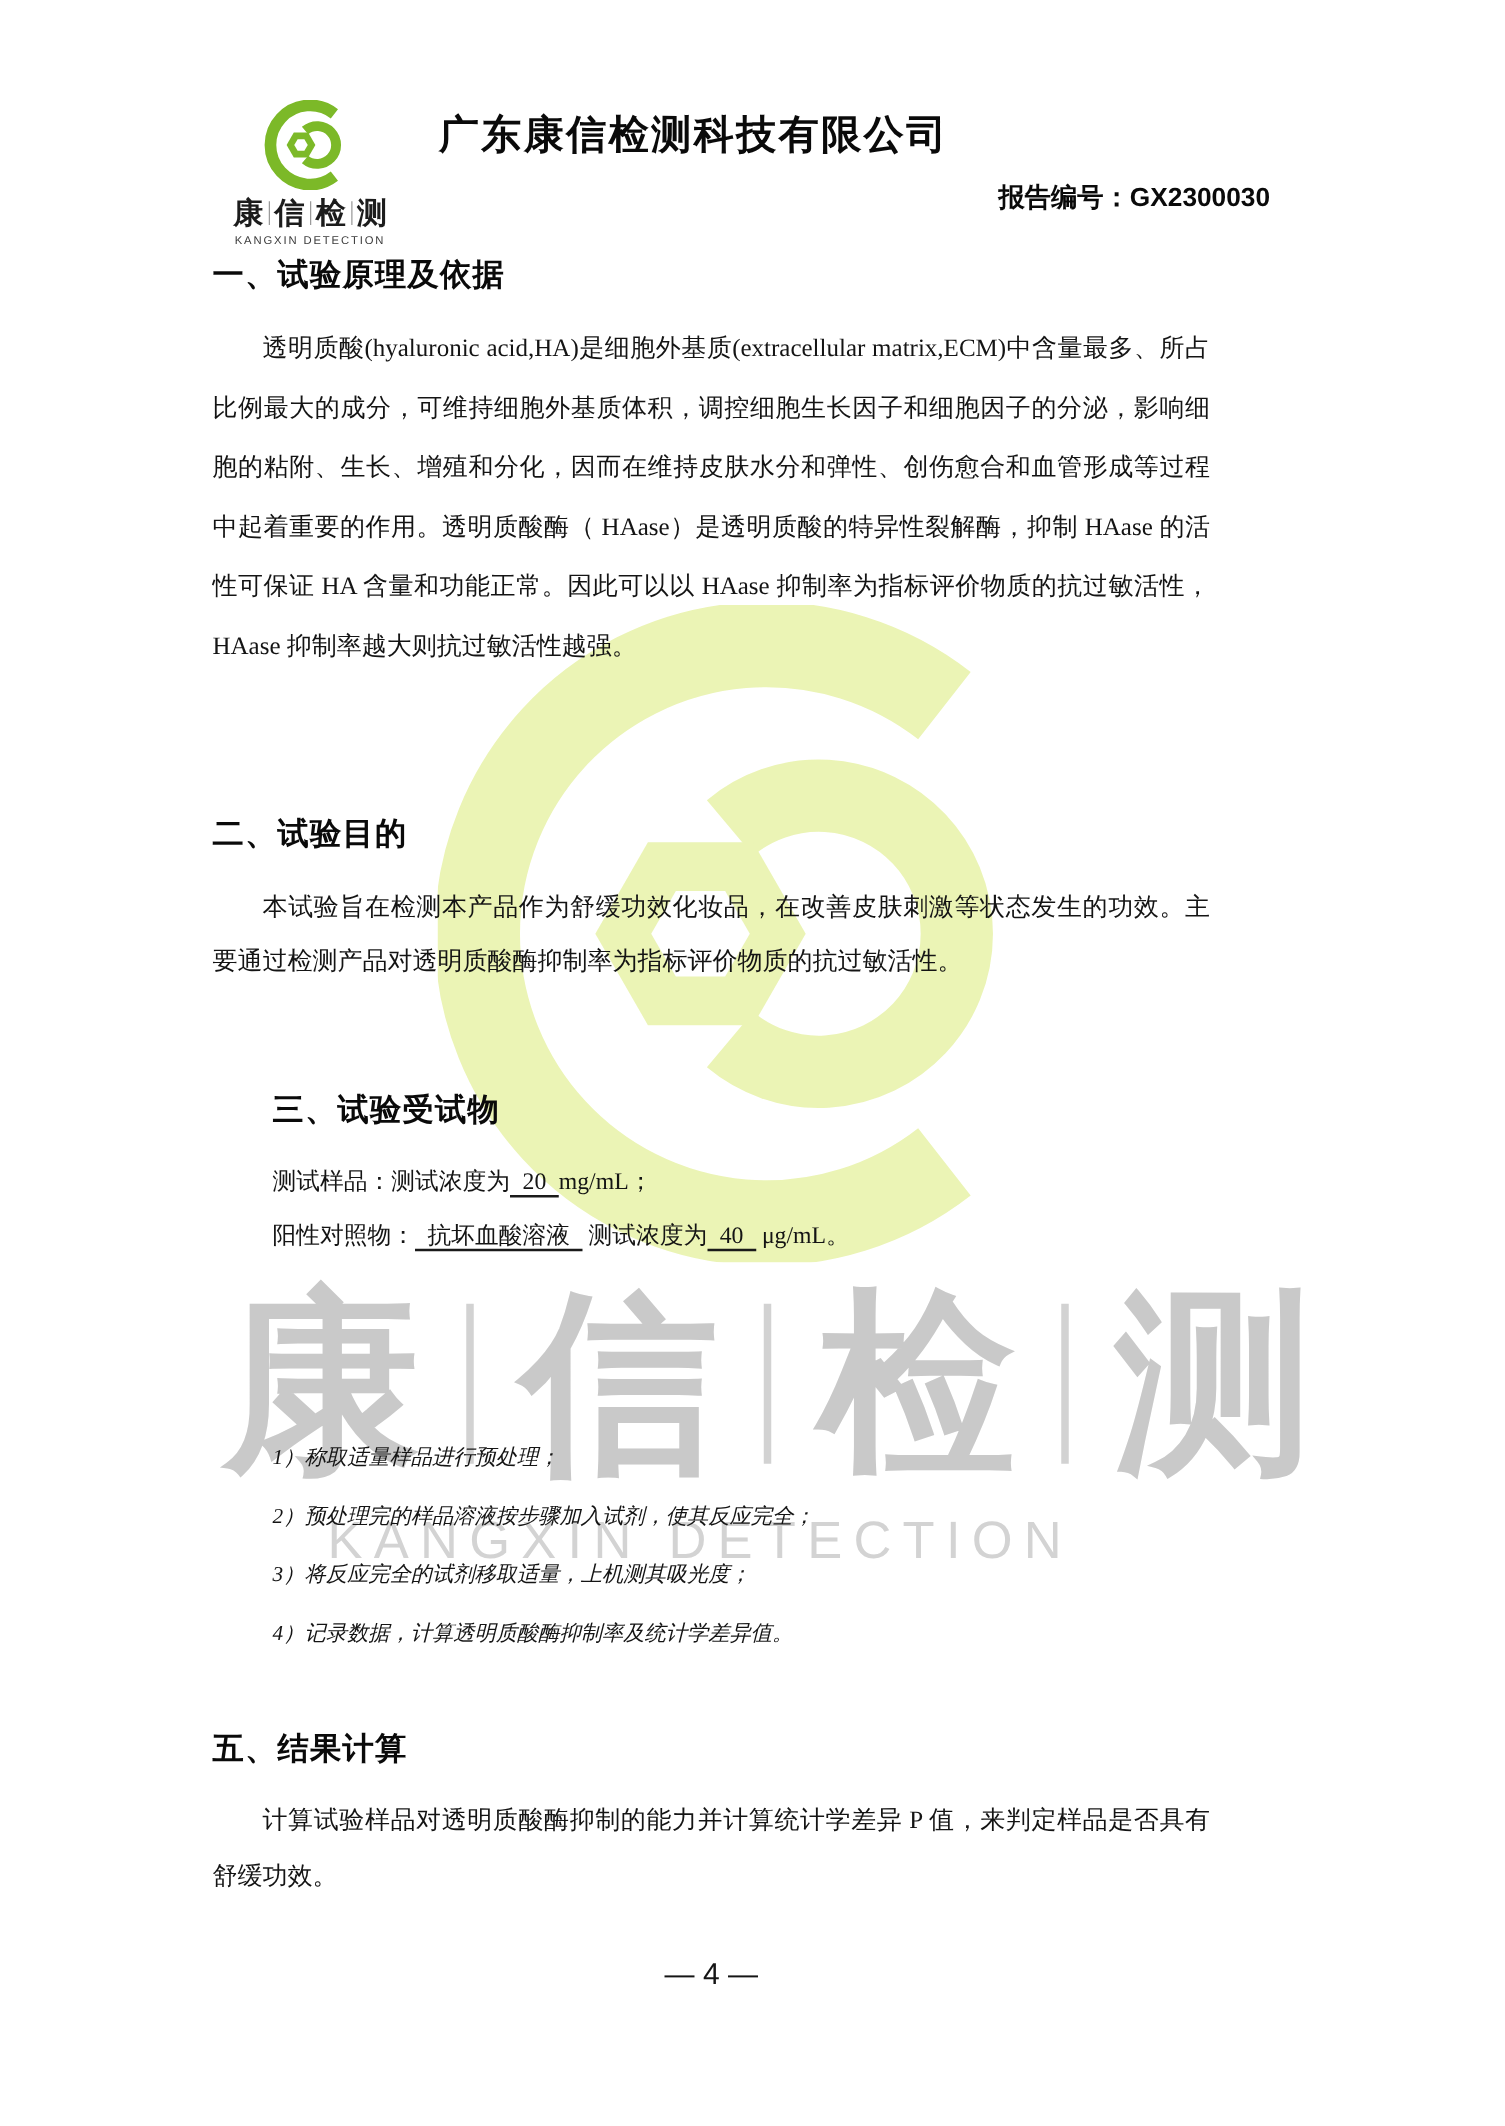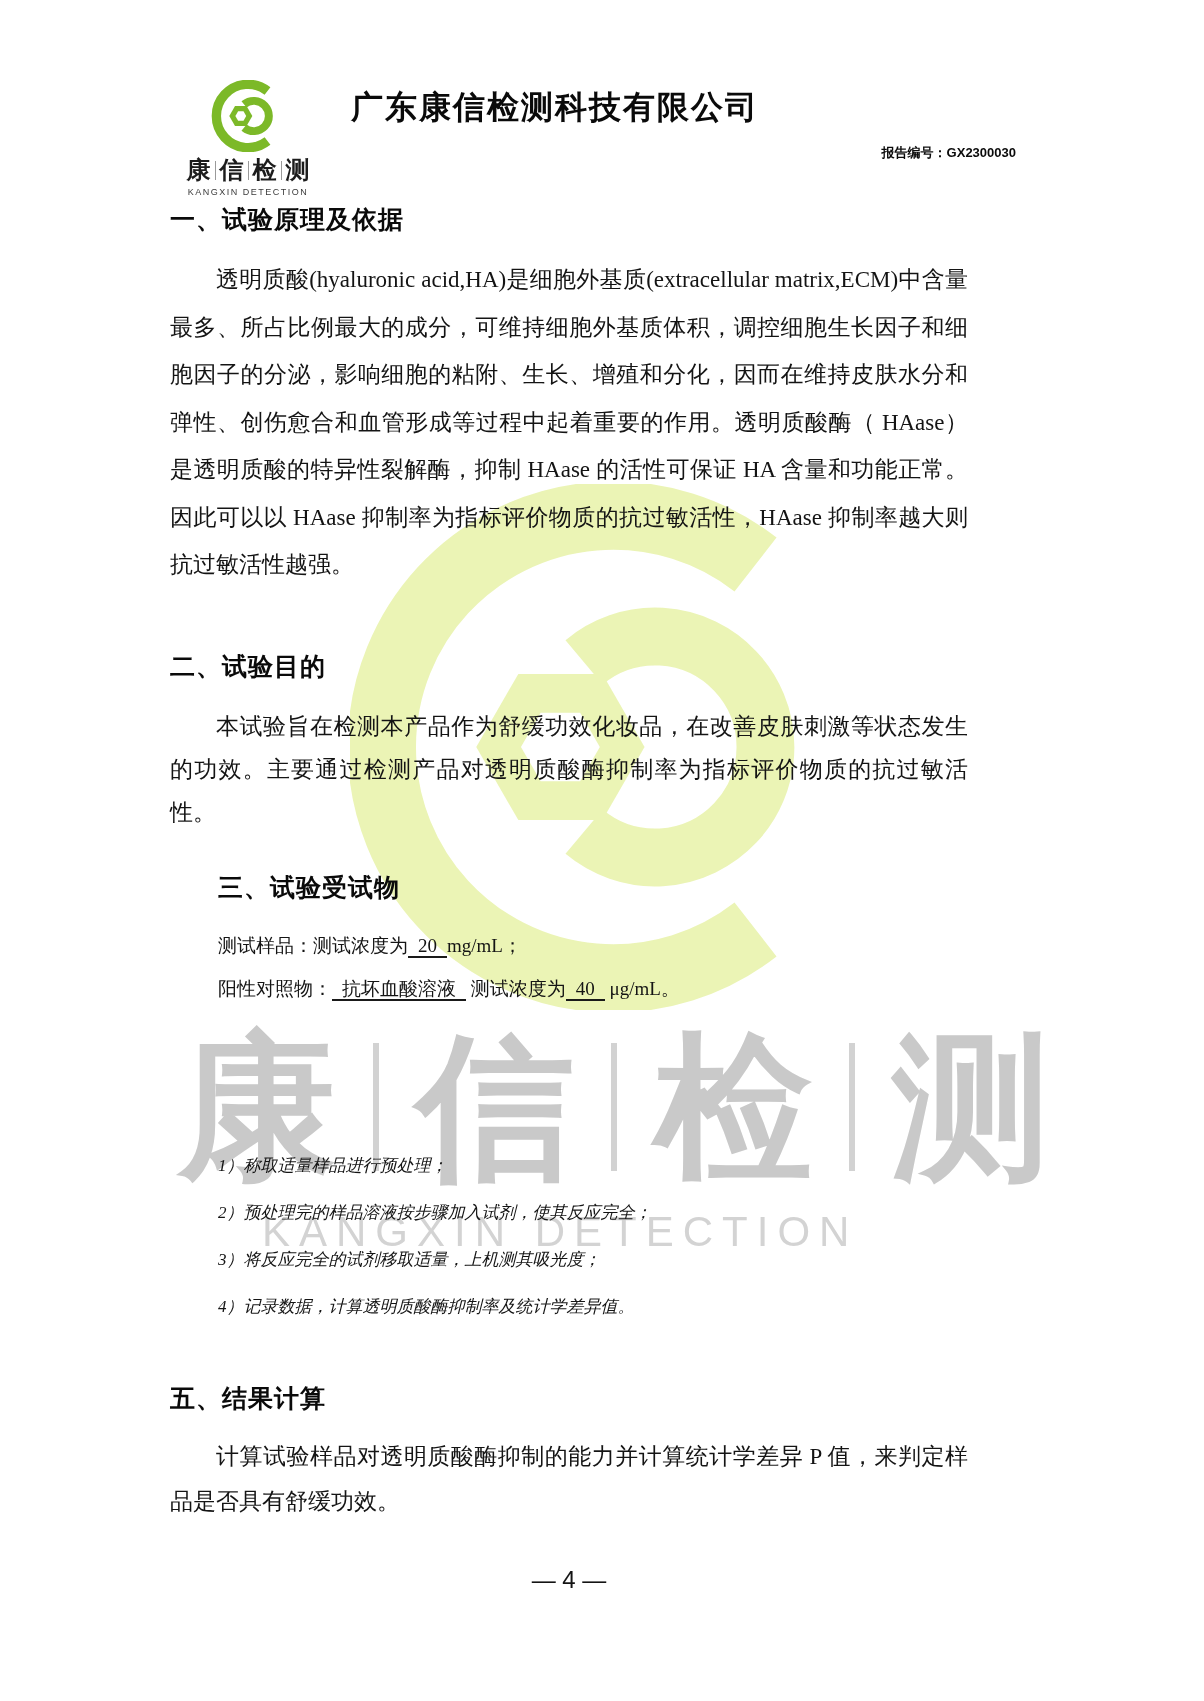--- a/index.html
+++ b/index.html
@@ -28,21 +28,21 @@
     margin-top:1px; font-size:9px; color:#3a3a3a; letter-spacing:1.5px;
     font-family:"Liberation Sans", sans-serif; white-space:nowrap;
   }
   .company-name {
     position:absolute; left:150px; top:86px; width:810px;
     text-align:center; font-size:32px; font-weight:bold; color:#0a0a0a;
     letter-spacing:2px; z-index:3;
   }
   .report-no {
     position:absolute; top:144px; right:188px;
-    font-size:13px; font-weight:bold; color:#0a0a0a; z-index:3;
+    font-size:21px; font-weight:bold; color:#0a0a0a; z-index:3;
     font-family:"Liberation Sans", sans-serif;
   }
   
   .wm-emblem {
     position:absolute; left:350px; top:484px; width:526px; height:526px;
     color:#e9f3ae; z-index:0; opacity:0.9;
   }
   .wm-chars {
     position:absolute; left:178px; top:1022px; width:872px; height:170px;
     display:flex; align-items:center; justify-content:space-between;
@@ -51,21 +51,21 @@
   }
   .wm-chars .wm-sep { display:inline-block; width:0; height:128px; border-left:6px solid #d2d2d2; }
   .wm-sub {
     position:absolute; left:262px; top:1208px; width:700px;
     font-size:42px; color:#d3d3d3; letter-spacing:9px; z-index:0;
     font-family:"Liberation Sans", sans-serif; white-space:nowrap;
   }
   
   .content-block { position:absolute; left:170px; width:798px; z-index:2; }
   .sec-heading { font-size:25px; font-weight:bold; color:#0a0a0a; letter-spacing:1px; }
-  .para { font-size:23px; text-align:justify; text-indent:2em; color:#141414; }
+  .para { font-size:20px; text-align:justify; text-indent:2em; color:#141414; }
   .p1 { top:256px; line-height:47.5px; }
   .h-1 { top:203px; }
   .h-2 { top:650px; }
   .p2 { top:705px; line-height:43px; }
   .h-3 { top:871px;margin-left:48px; }
   .s3 { top:924px; left:218px; width:750px; font-size:19px; line-height:43px; }
   .h-4 { top:1094px; }
   .steps { top:1142px; left:218px; width:750px; font-size:17px; line-height:47px;font-style:italic; }
   .h-5 { top:1382px; }
   .p5 { top:1434px; line-height:45px; }

